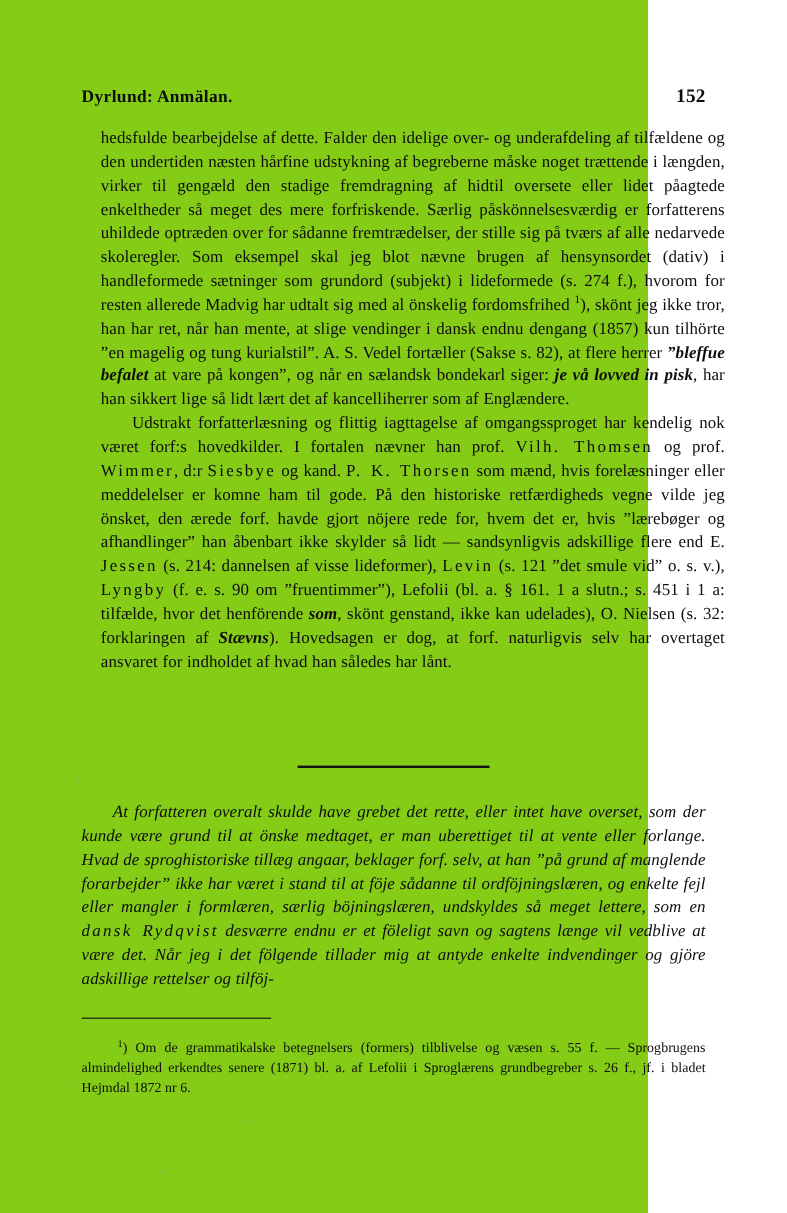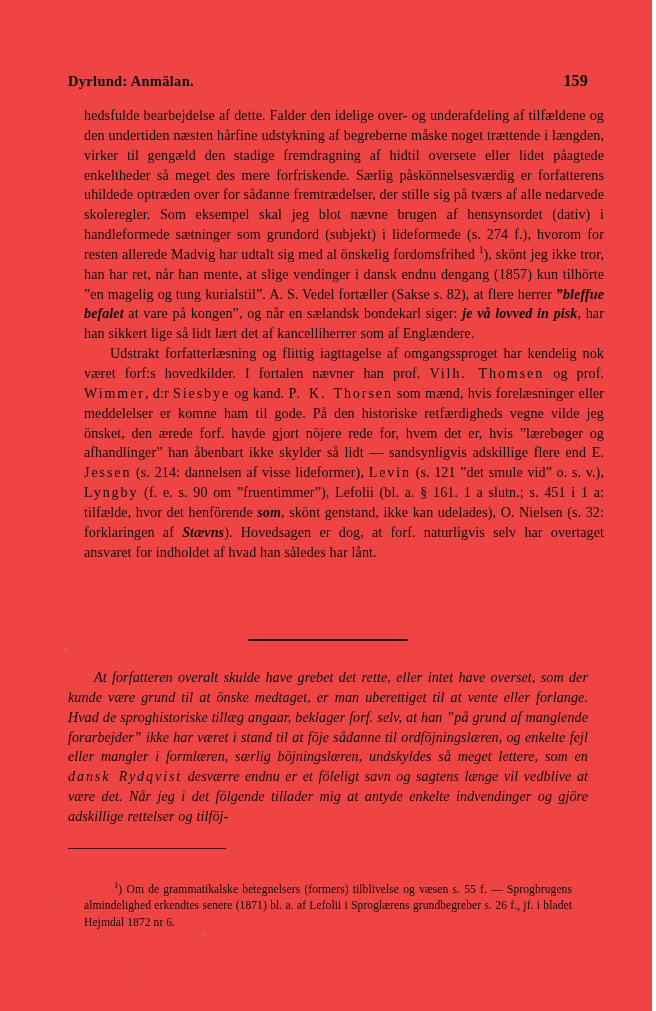--- a/index.html
+++ b/index.html
@@ -12,23 +12,23 @@
     height: 1011px;
     position: relative;
     font-family: "Liberation Serif", "DejaVu Serif", serif;
     color: #0d0d0d;
     overflow: hidden;
   }
 
   .page {
     position: absolute;
     left: 0; top: 0;
-    width: 652px;
+    width: 540px;
     height: 1011px;
-    background: #ef4444;
+    background: #84cc16;
   }
 
   
   .runhead {
     position: absolute;
     left: 68px;
     top: 72px;
     width: 520px;
     height: 22px;
     display: flex;
@@ -118,21 +118,21 @@
     height: 0;
     border-top: 1.4px solid #1a1a1a;
   }
   .footnote {
     position: absolute;
     left: 68px;
     top: 866px;
     width: 520px;
   }
   .footnote p {
-    margin: 16px;
+    margin: 0;
     text-align: justify;
     font-size: 11.6px;
     line-height: 16.3px;
     letter-spacing: 0.05px;
   }
   .footnote .fn-indent { text-indent: 30px; }
   .footnote sup.fn { font-size: 8.6px; }
 
   
   .speck {
@@ -148,21 +148,21 @@
 <div class="page">
 
   <div class="speck" style="left:148px; top:78px; width:2px; height:2px;"></div>
   <div class="speck" style="left:64px; top:648px; width:2px; height:2px;"></div>
   <div class="speck" style="left:61px; top:903px; width:2px; height:2px;"></div>
   <div class="speck" style="left:203px; top:934px; width:2px; height:2px;"></div>
   <div class="speck" style="left:134px; top:975px; width:2px; height:2px;"></div>
 
   <div class="runhead">
     <span class="runhead-title">Dyrlund: Anmälan.</span>
-    <span class="runhead-folio">159</span>
+    <span class="runhead-folio">152</span>
   </div>
 
   <div class="body-col">
 
     <p class="para"><span>hedsfulde bearbejdelse af dette. Falder den idelige over- og underafdeling af tilfældene og den undertiden næsten hårfine udstykning af begreberne måske noget trættende i længden, virker til gengæld den stadige fremdragning af hidtil oversete eller lidet påagtede enkeltheder så meget des mere forfriskende. Særlig påskönnelsesværdig er forfatterens uhildede optræden over for sådanne fremtrædelser, der stille sig på tværs af alle nedarvede skoleregler. Som eksempel skal jeg blot nævne brugen af hensynsordet (dativ) i handleformede sætninger som grundord (subjekt) i lideformede (s. 274 f.), hvorom for resten allerede Madvig har udtalt sig med al önskelig fordomsfrihed </span><sup class="fn">1</sup><span>), skönt jeg ikke tror, han har ret, når han mente, at slige vendinger i dansk endnu dengang (1857) kun tilhörte ”en magelig og tung kurialstil”. A. S. Vedel fortæller (Sakse s. 82), at flere herrer </span><span class="it">”bleffue befalet</span><span> at vare på kongen”, og når en sælandsk bondekarl siger: </span><span class="it">je vå lovved in pisk</span><span>, har han sikkert lige så lidt lært det af kancelliherrer som af Englændere.</span></p>
 
     <p class="para indent"><span>Udstrakt forfatterlæsning og flittig iagttagelse af omgangssproget har kendelig nok været forf:s hovedkilder. I fortalen nævner han prof. </span><span class="sp">Vilh. Thomsen</span><span> og prof. </span><span class="sp">Wimmer</span><span>, d:r </span><span class="sp">Siesbye</span><span> og kand. </span><span class="sp">P. K. Thorsen</span><span> som mænd, hvis forelæsninger eller meddelelser er komne ham til gode. På den historiske retfærdigheds vegne vilde jeg önsket, den ærede forf. havde gjort nöjere rede for, hvem det er, hvis ”lærebøger og afhandlinger” han åbenbart ikke skylder så lidt — sandsynligvis adskillige flere end E. </span><span class="sp">Jessen</span><span> (s. 214: dannelsen af visse lideformer), </span><span class="sp">Levin</span><span> (s. 121 ”det smule vid” o. s. v.), </span><span class="sp">Lyngby</span><span> (f. e. s. 90 om ”fruentimmer”), Lefolii (bl. a. § 161. 1 a slutn.; s. 451 i 1 a: tilfælde, hvor det henförende </span><span class="it">som</span><span>, skönt genstand, ikke kan udelades), O. Nielsen (s. 32: forklaringen af </span><span class="it">Stævns</span><span>). Hovedsagen er dog, at forf. naturligvis selv har overtaget ansvaret for indholdet af hvad han således har lånt.</span></p>
 
   </div>
 

